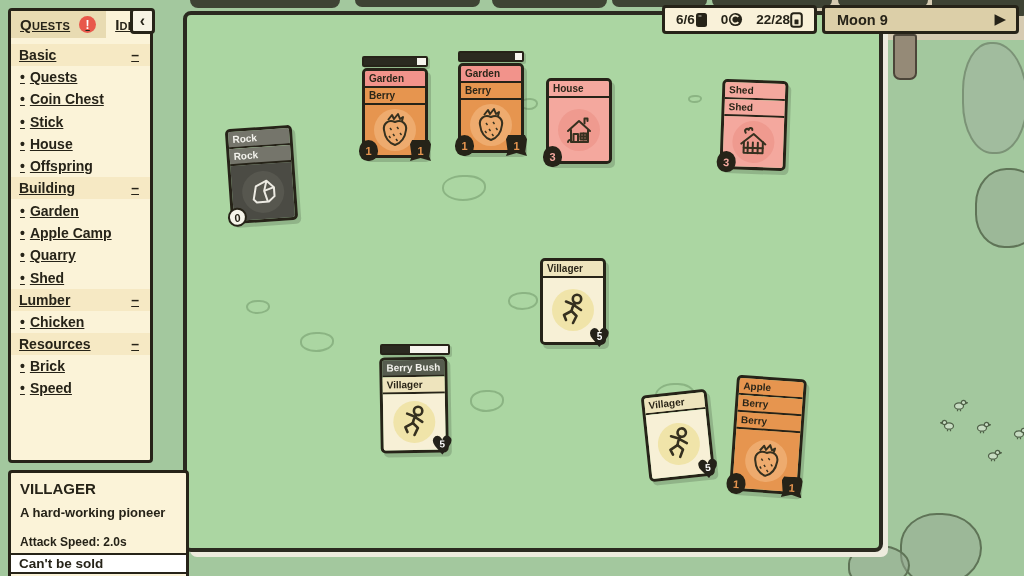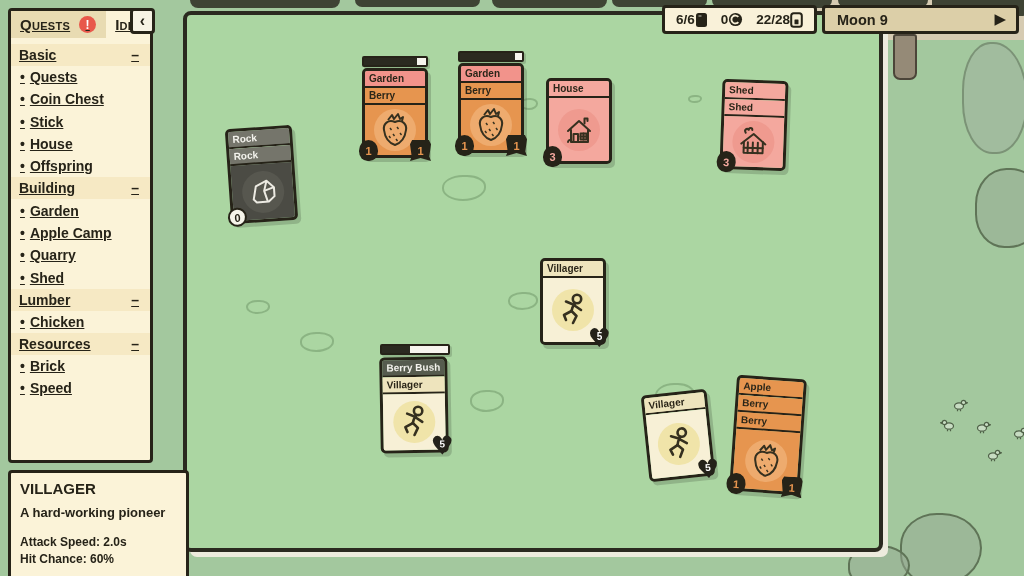--- a/index.html
+++ b/index.html
@@ -442,20 +442,21 @@
           <span>Speed</span>
         </div>
     </div>
   </div>
 
   <div class="panel info-panel">
     <div class="info-title">VILLAGER</div>
     <div class="info-desc">A hard-working pioneer</div>
     <div class="info-stat first">Attack Speed: 2.0s</div>
     <div class="info-stat">Hit Chance: 60%</div>
+    <div class="info-footer">Can't be sold</div>
   </div>
 
   <div class="panel res-panel">
     <span class="res-group">
       <span>6/6</span>
       <svg width="13" height="16" viewBox="0 0 13 16">
           <rect x="1" y="1" width="11" height="14" rx="2.5" fill="#262318"></rect>
           <path d="M3.5 4 h3" stroke="#8a8a7e" stroke-width="1.6"></path>
         </svg>
     </span>

